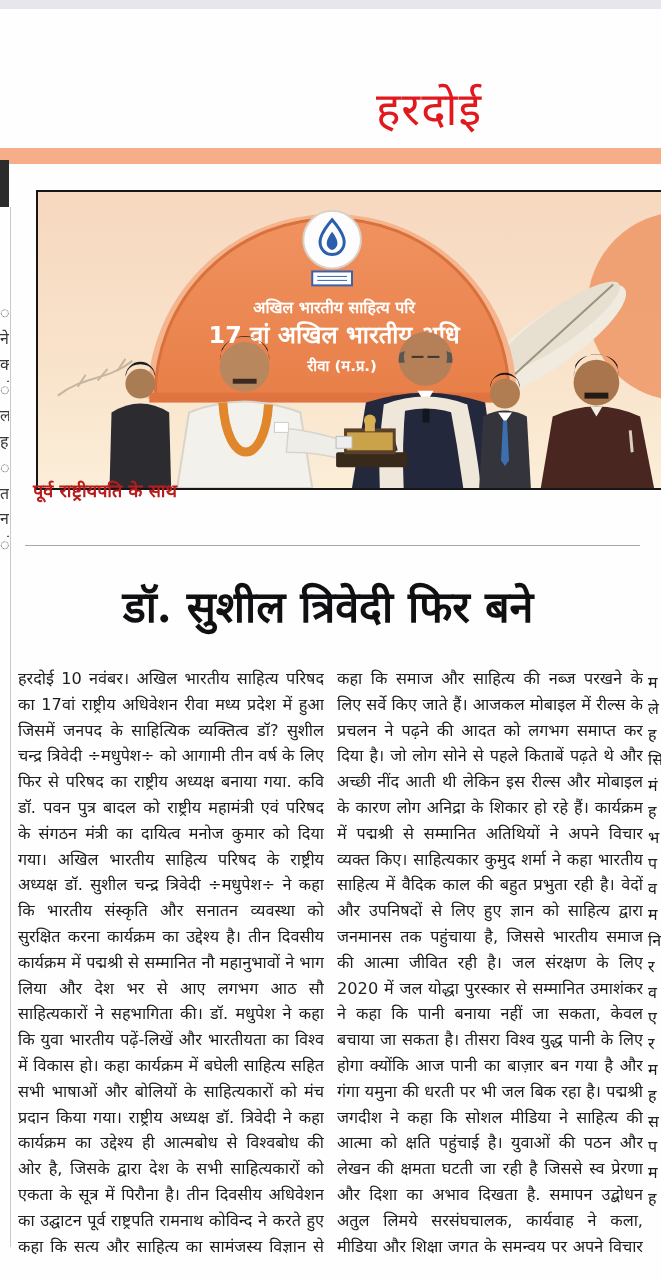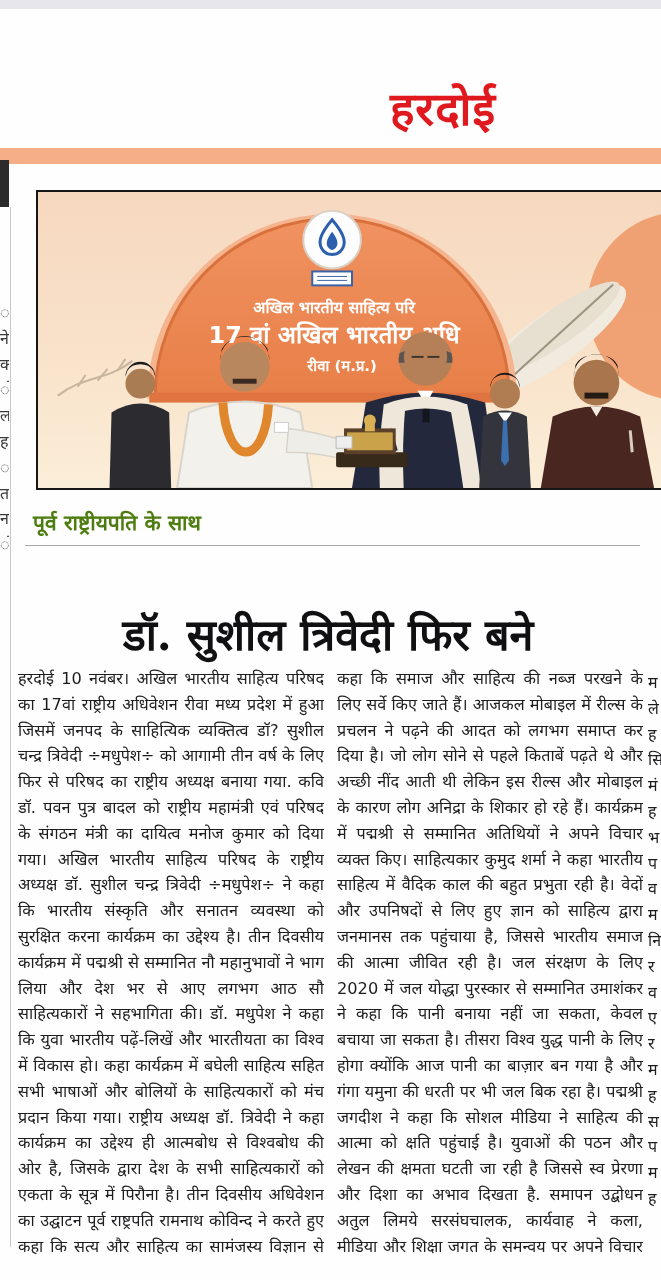--- a/index.html
+++ b/index.html
@@ -4,46 +4,46 @@
 <style>
   html,body{margin:0;padding:0;background:#cfcfcf;}
   .sheet{
     position:relative;width:661px;height:1280px;margin:0 auto;
     background:#fefefe;overflow:hidden;
     font-family:"DejaVu Sans","Liberation Sans",sans-serif;
     color:#1c1c1e;
   }
   .top-strip{position:absolute;left:0;top:0;width:661px;height:9px;background:#e8e6ed;}
   .masthead{
-    position:absolute;left:358px;top:72px;width:170px;height:70px;
+    position:absolute;left:344px;top:72px;width:170px;height:70px;
     display:flex;align-items:center;justify-content:center;
-    font-size:46px;font-weight:bold;color:#e0191f;letter-spacing:1px;
+    font-size:46px;font-weight:normal;color:#e0191f;letter-spacing:1px;
   }
   .salmon-bar{position:absolute;left:0;top:148px;width:661px;height:16px;background:#f5ae88;}
   .left-black-block{position:absolute;left:0;top:160px;width:9px;height:47px;background:#2b2b2b;}
   .left-rule{position:absolute;left:10px;top:207px;width:1px;height:1040px;background:#c9c9c9;}
   .edge-col{
     position:absolute;overflow:hidden;white-space:pre-line;
     font-size:16px;line-height:25.8px;color:#3a3a3c;
   }
   .edge-left{left:0px;top:300px;width:9px;height:260px;}
   .edge-right{left:648px;top:670px;width:13px;height:576px;color:#1c1c1e;}
   .photo-frame{
     position:absolute;left:36px;top:190px;width:630px;height:300px;
     border:2px solid #161616;box-sizing:border-box;background:#f8dcc4;
   }
   .photo-frame svg{display:block;width:100%;height:100%;}
   .caption{
-    position:absolute;left:33px;top:508px;width:420px;
-    font-size:21px;font-weight:bold;color:#4d7c0f;
+    position:absolute;left:33px;top:478px;width:420px;
+    font-size:18px;font-weight:bold;color:#b91c1c;
   }
   .divider{position:absolute;left:25px;top:545px;width:615px;height:1px;background:#a8a8aa;}
   .headline{
     position:absolute;left:14px;top:553px;width:628px;height:108px;
-    display:flex;flex-direction:row;justify-content:center;align-items:flex-end;
+    display:flex;flex-direction:row;justify-content:center;align-items:center;
     font-weight:bold;color:#101012;font-size:43px;line-height:52px;
     font-family:"DejaVu Serif","Liberation Serif",serif;
     text-align:center;white-space:nowrap;
   }
   .body-wrap{
     position:absolute;left:18px;top:666px;width:625px;height:590px;
     display:flex;gap:13px;
   }
   .col{
     width:306px;font-size:16.2px;line-height:25.8px;text-align:justify;

